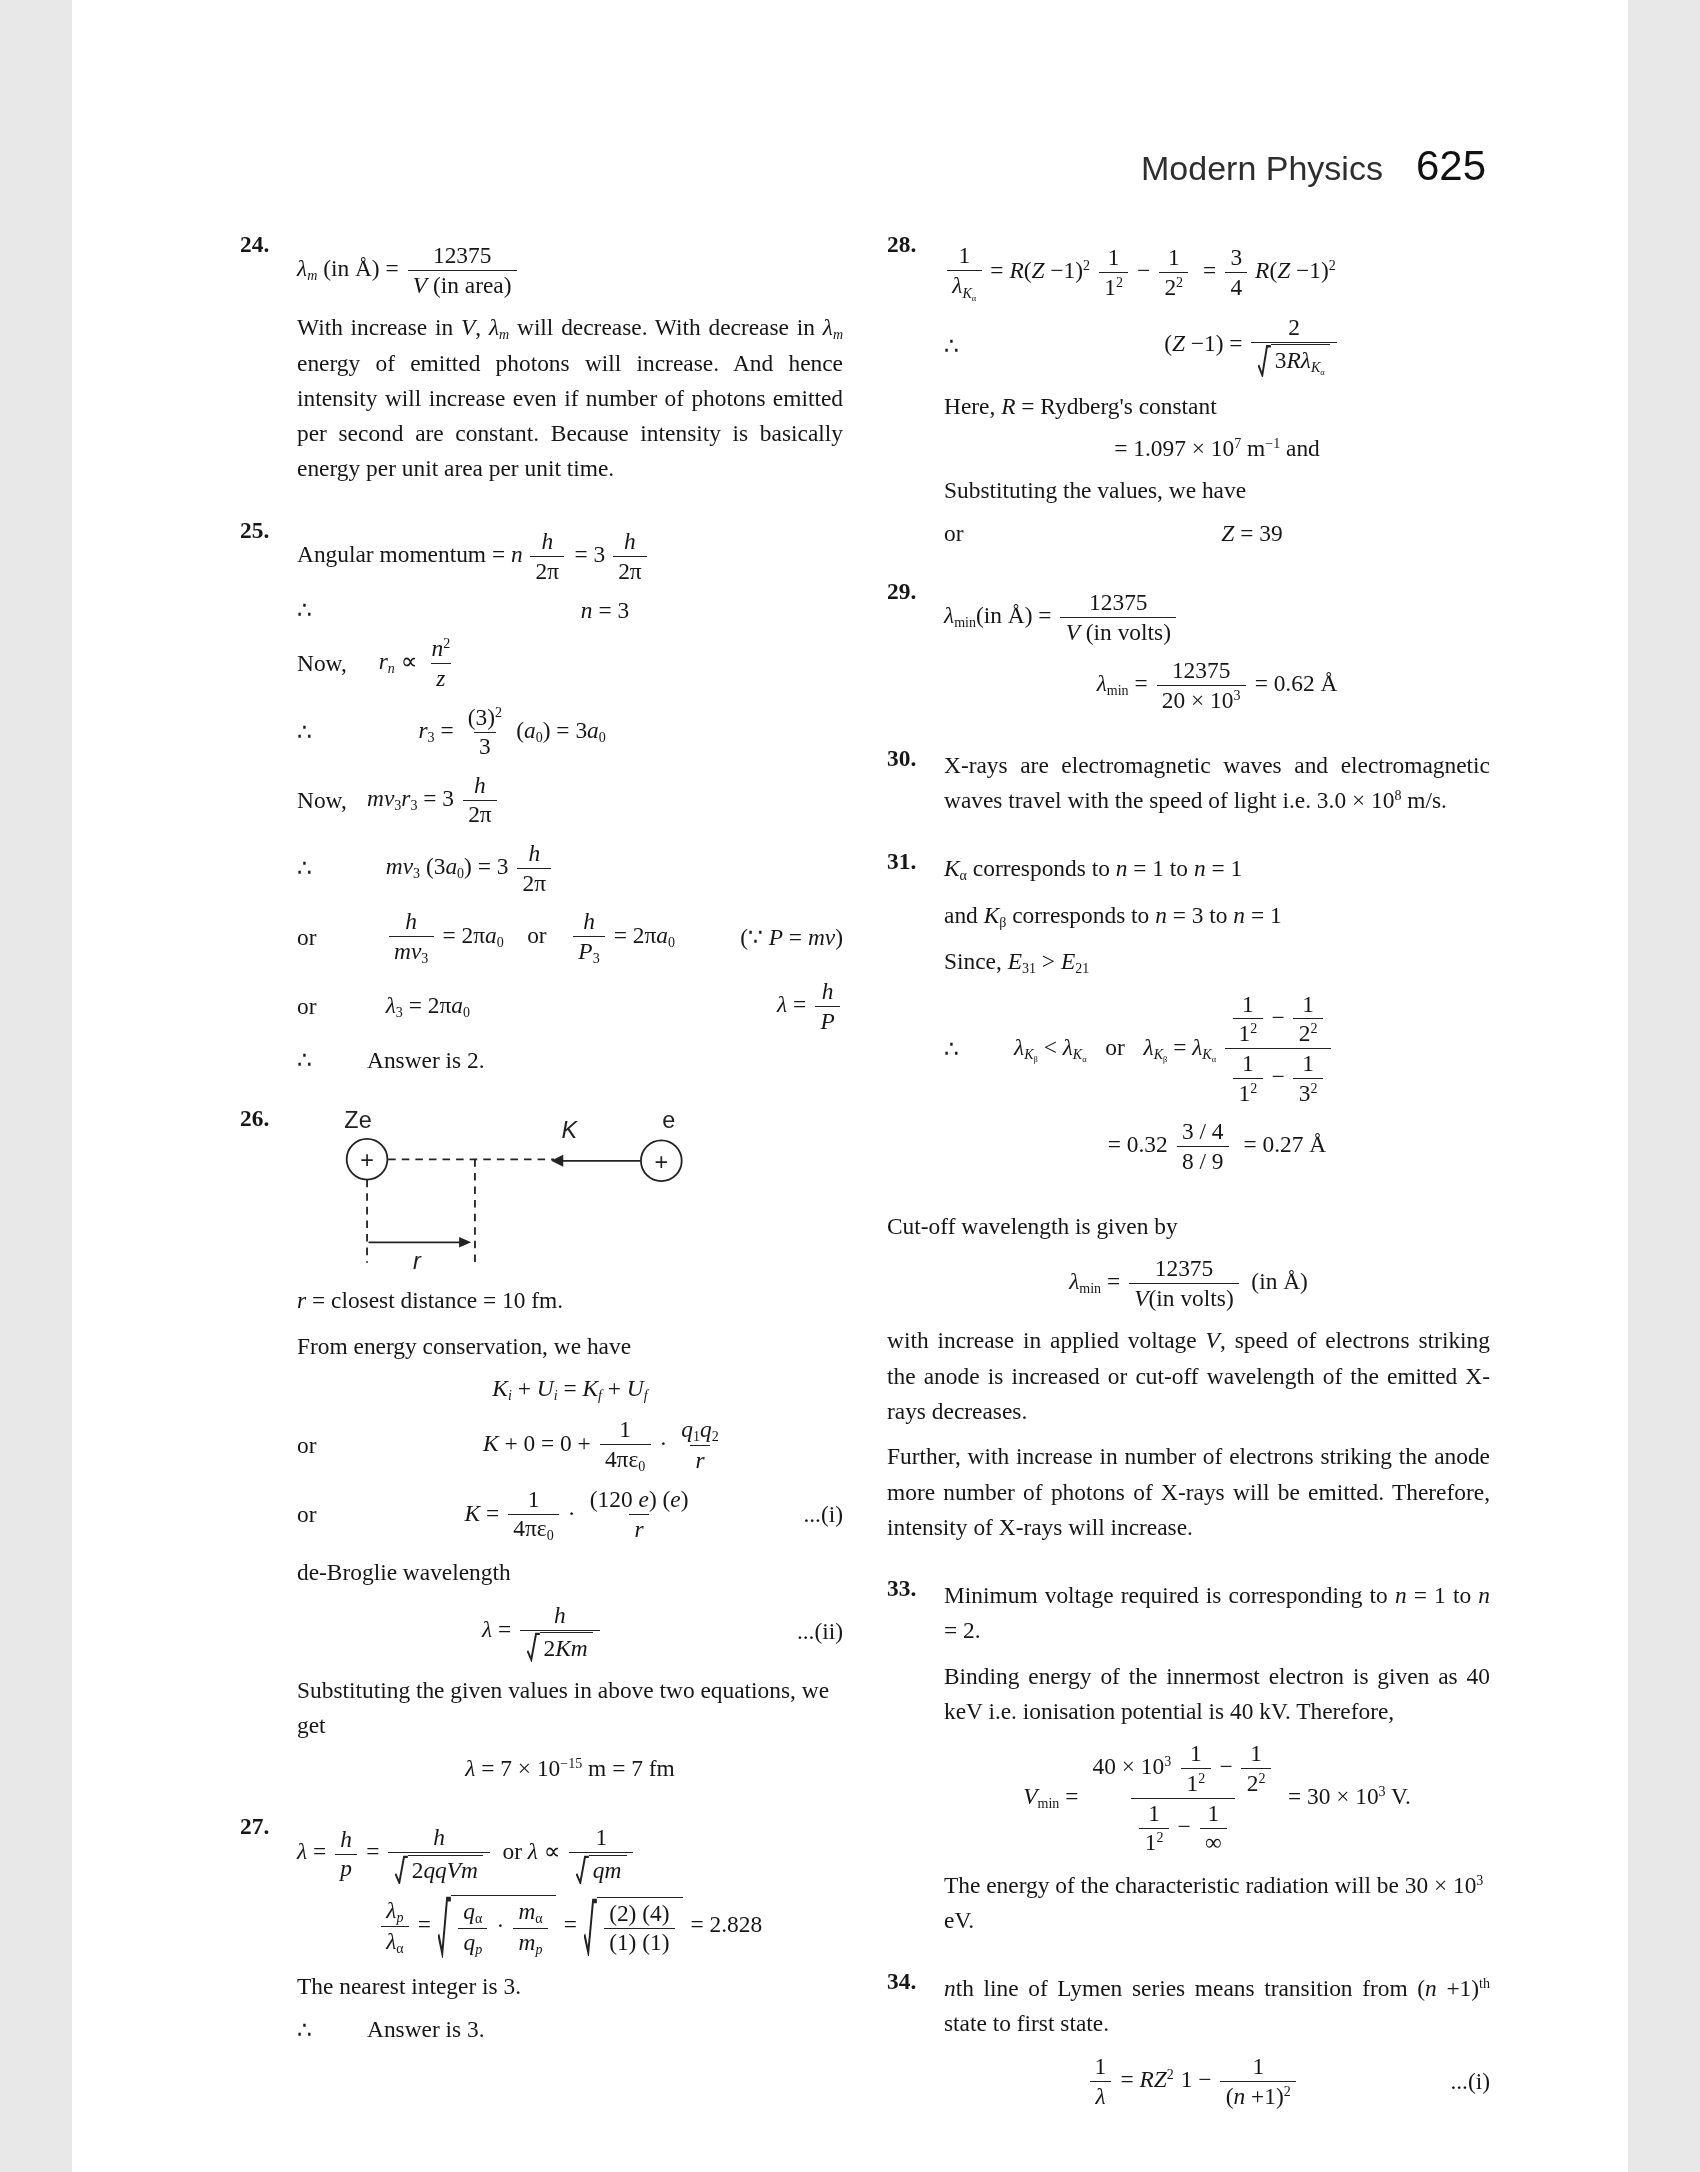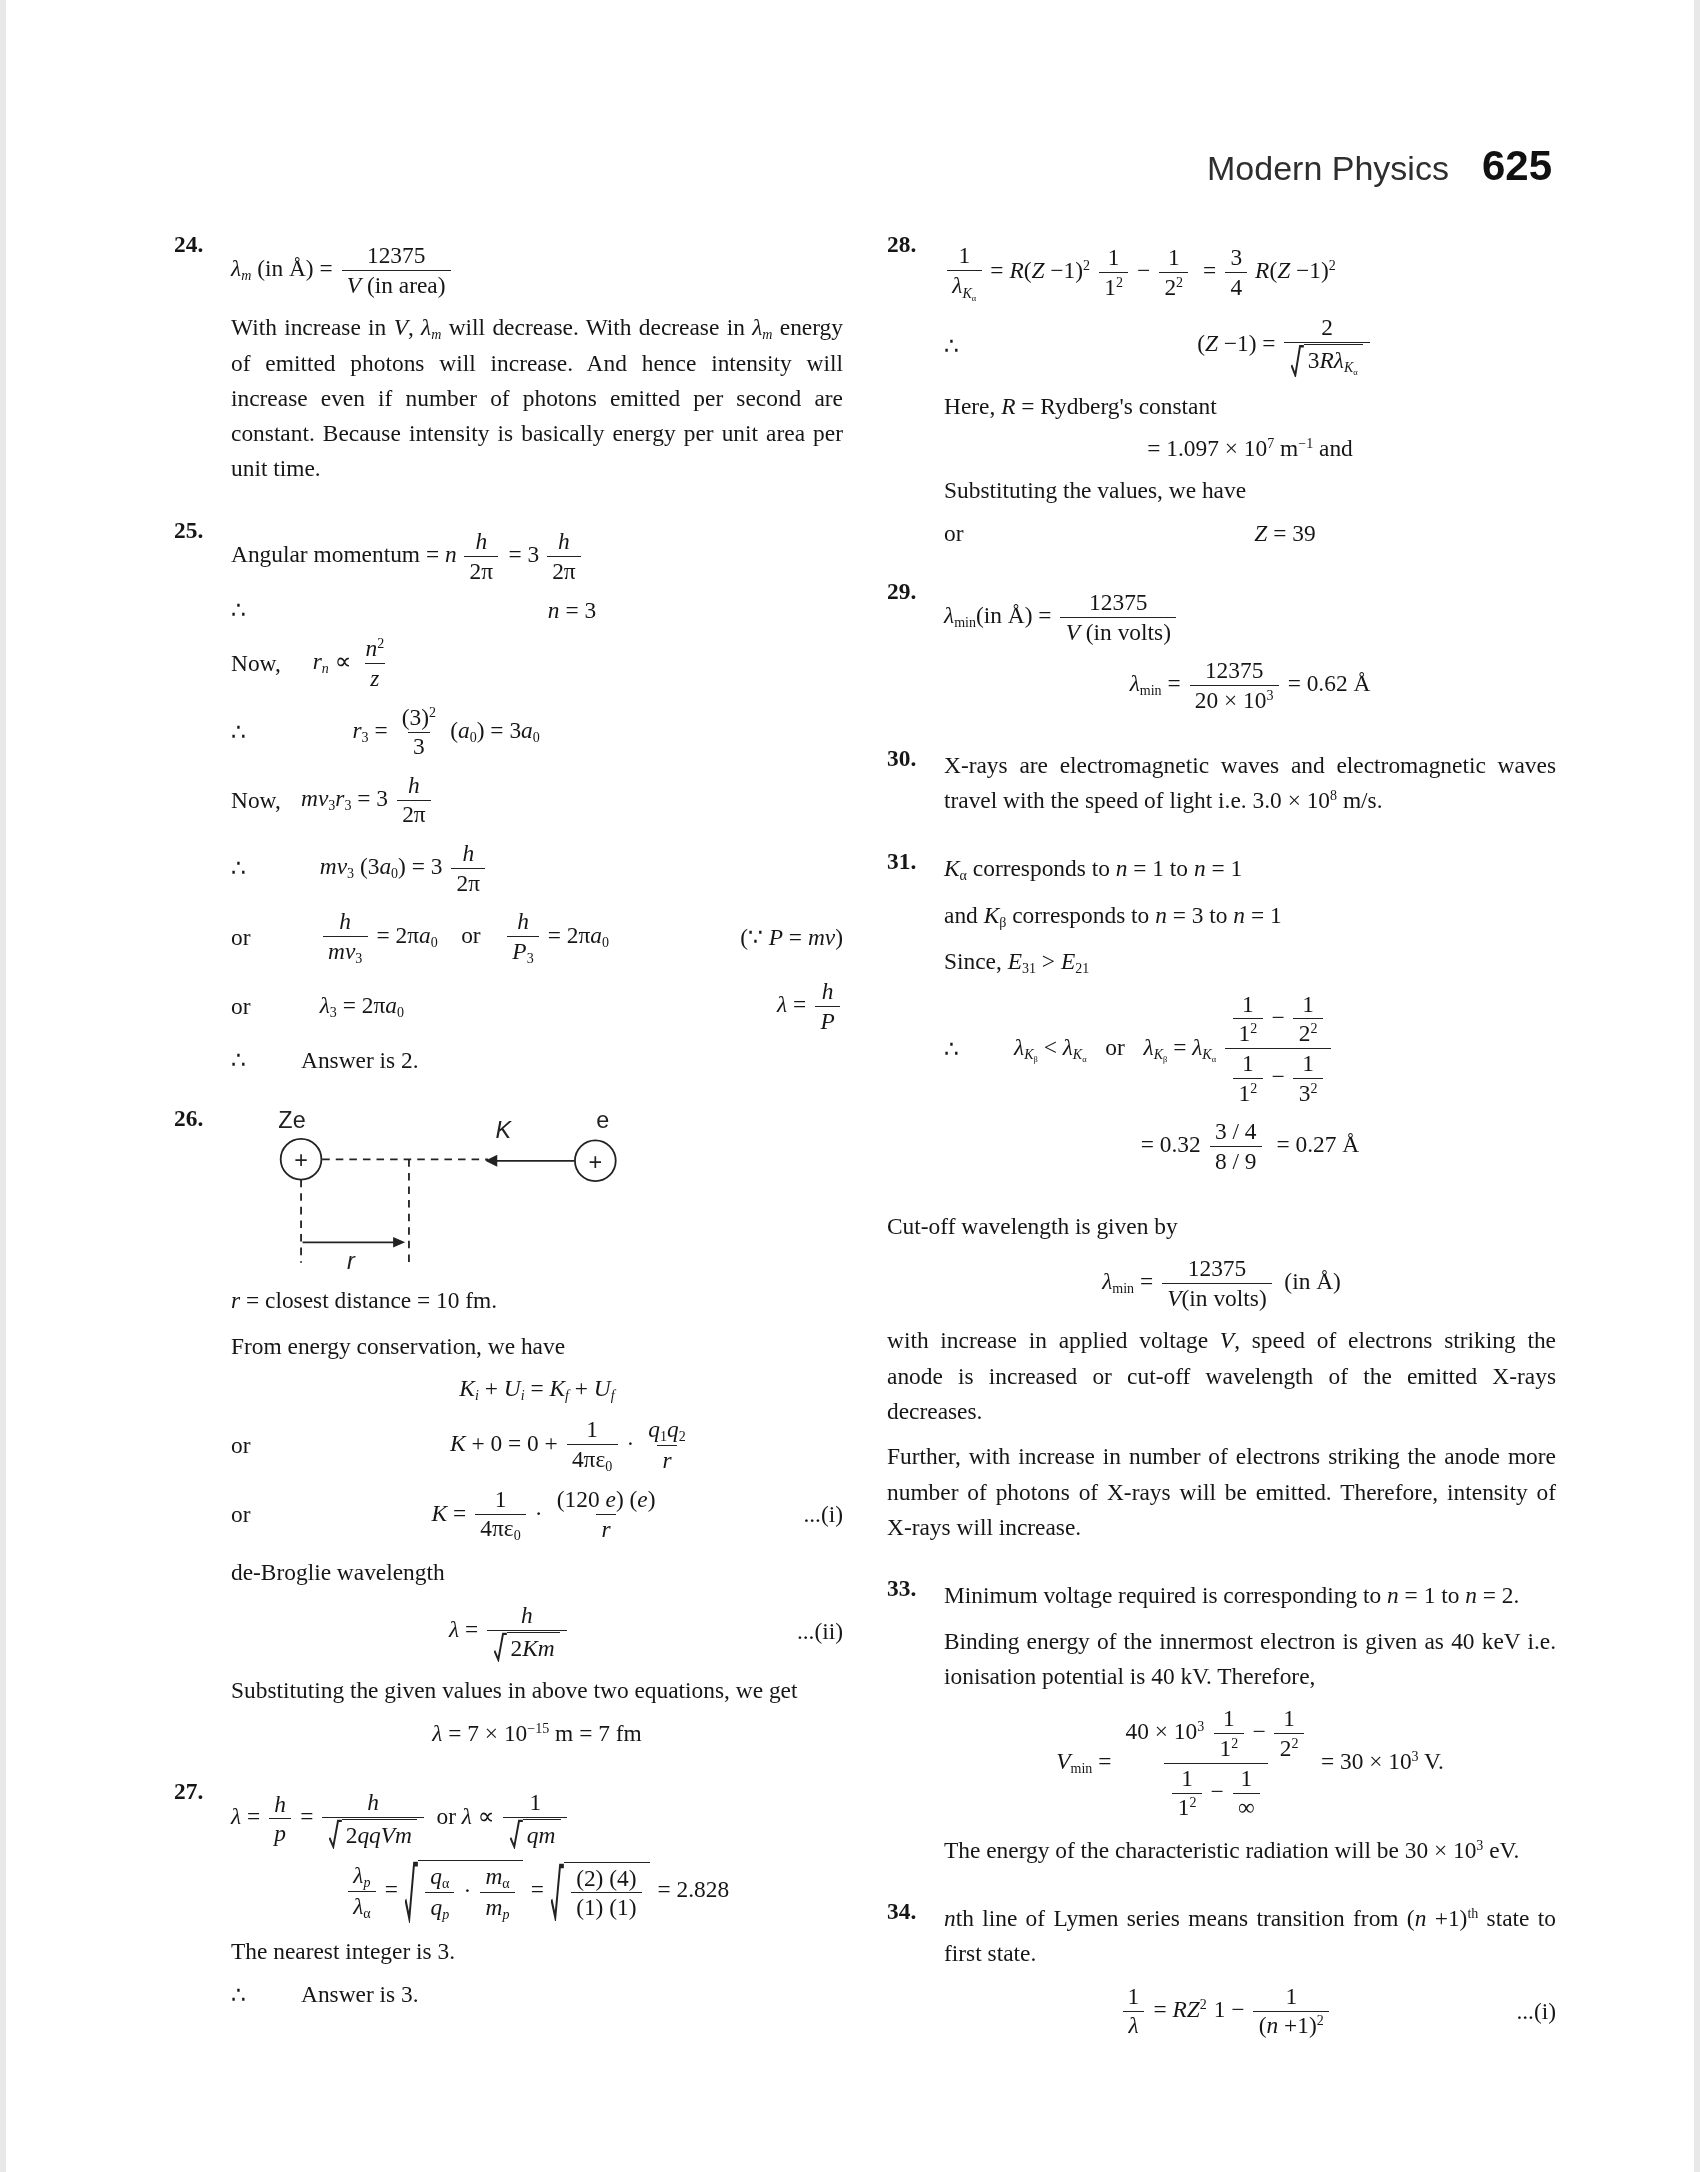--- a/index.html
+++ b/index.html
@@ -1,22 +1,22 @@
 <!DOCTYPE html>
 <html style="font-size:12px"><head>
 <meta charset="utf-8">
 <title>page</title>
 <style>
   html,body{margin:0;padding:0;}
   body{background:#e8e8e8;}
-  .page{position:relative;width:1688px;height:2172px;margin:0 auto;background:#ffffff;overflow:hidden;
+  .page{position:relative;width:1556px;height:2172px;margin:0 auto;background:#ffffff;overflow:hidden;
         font-family:"Liberation Serif",serif;font-size:23.4px;color:#161616;}
   .header{display:flex;justify-content:flex-end;align-items:baseline;gap:33px;padding:142px 142px 0 0;}
   .h-title{font-family:"Liberation Sans",sans-serif;font-weight:400;font-size:34px;color:#2e2e2e;}
-  .h-page{font-family:"Liberation Sans",sans-serif;font-weight:700;font-size:42px;color:#111;}
+  .h-page{font-family:"Liberation Sans",sans-serif;font-weight:400;font-size:42px;color:#111;}
   .content{display:flex;gap:44px;padding:41px 138px 0 168px;align-items:flex-start;}
   .col{width:676px;min-width:0;}
   .problem{display:flex;margin:0 0 19.6px;}
   .pnum{flex:none;width:57px;font-weight:700;}
   .pbody{flex:1;min-width:0;}
   .para{text-align:justify;line-height:1.5;margin:3px 0 10.6px;}
   .para.nj{text-align:left;}
   .eq{display:flex;align-items:center;margin:11.3px 0;}
   .lead{flex:none;min-width:70px;}
   .ebody{flex:1;text-align:center;min-width:0;}

